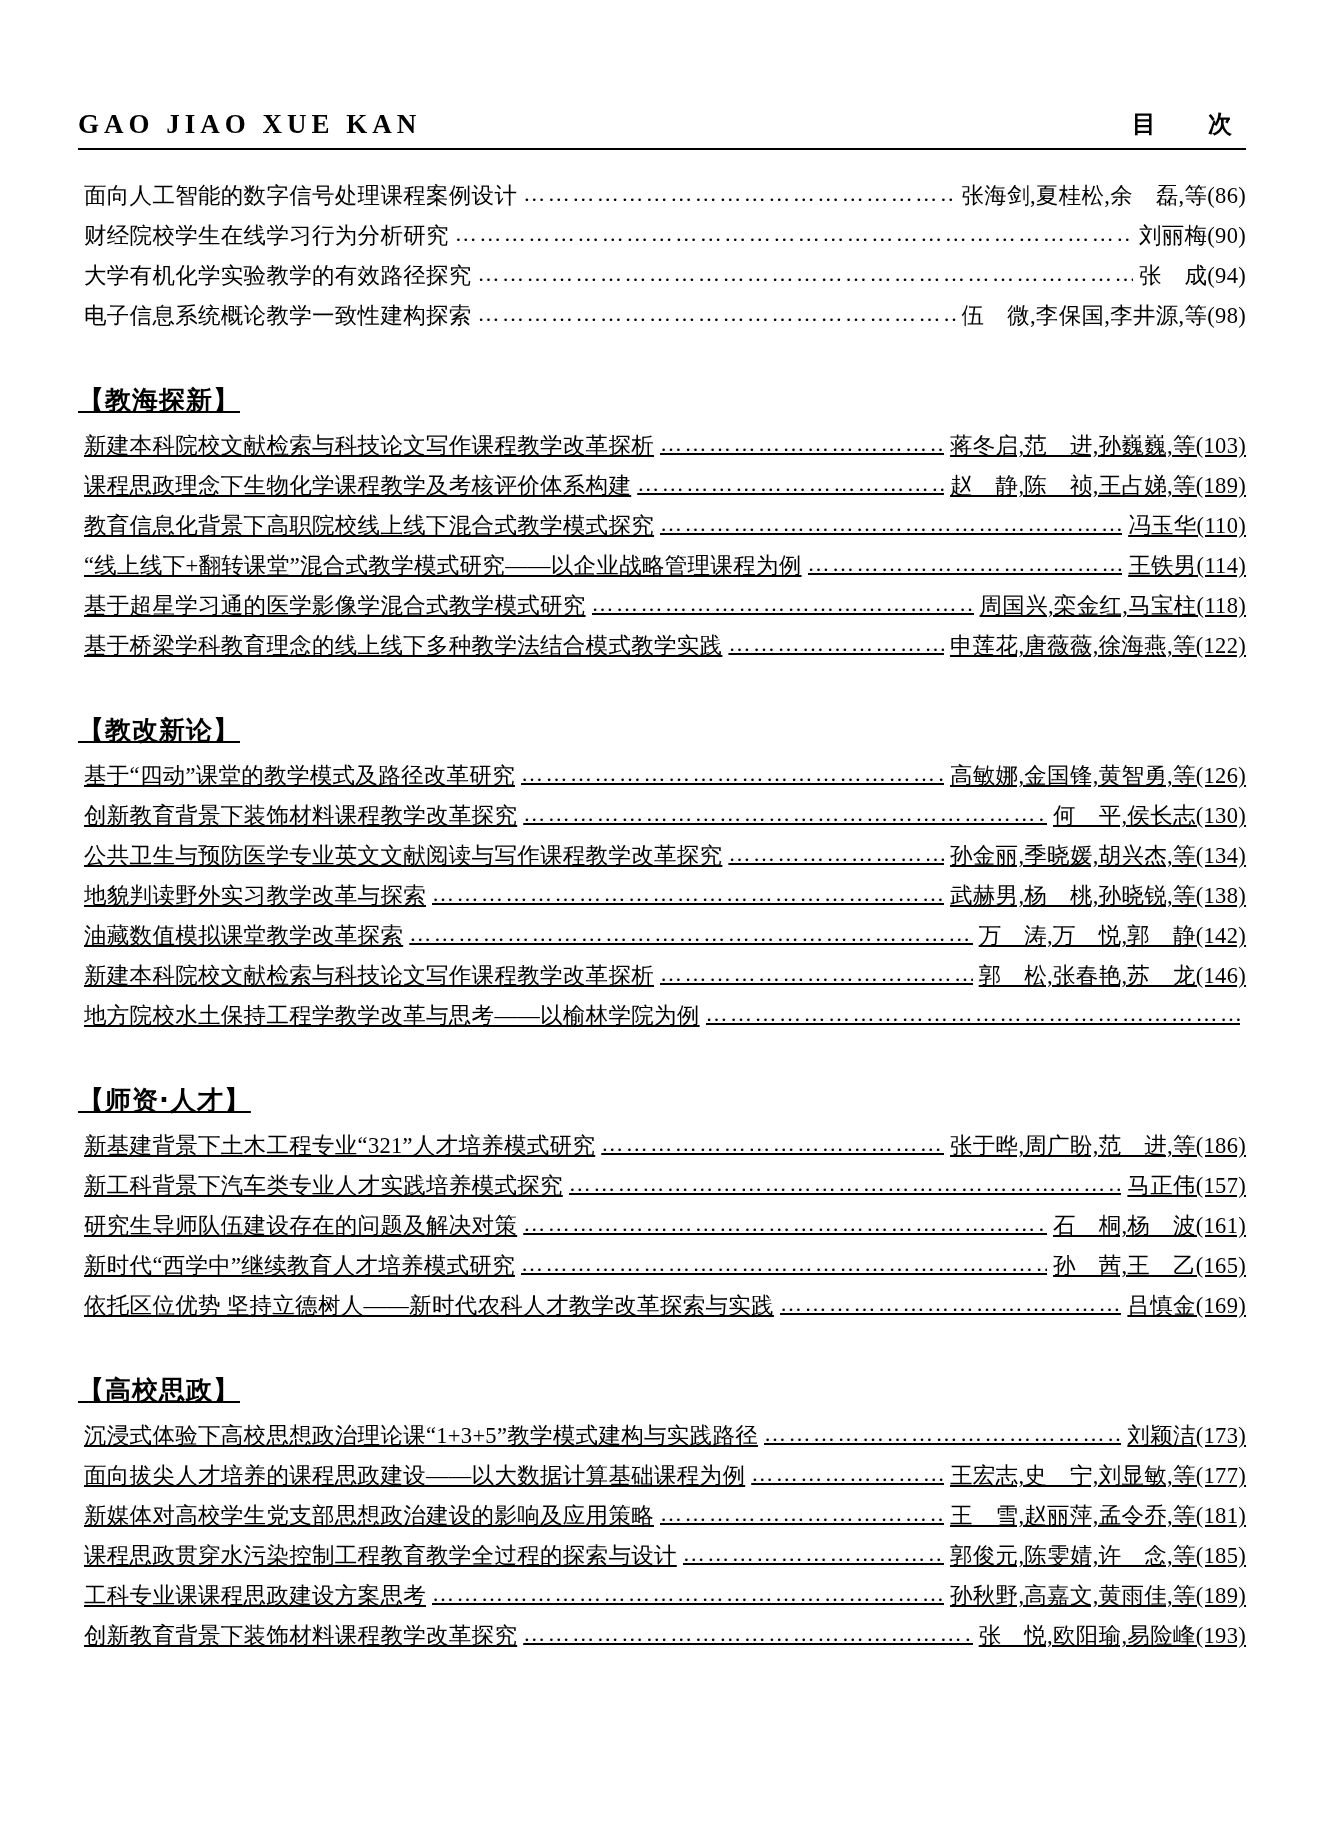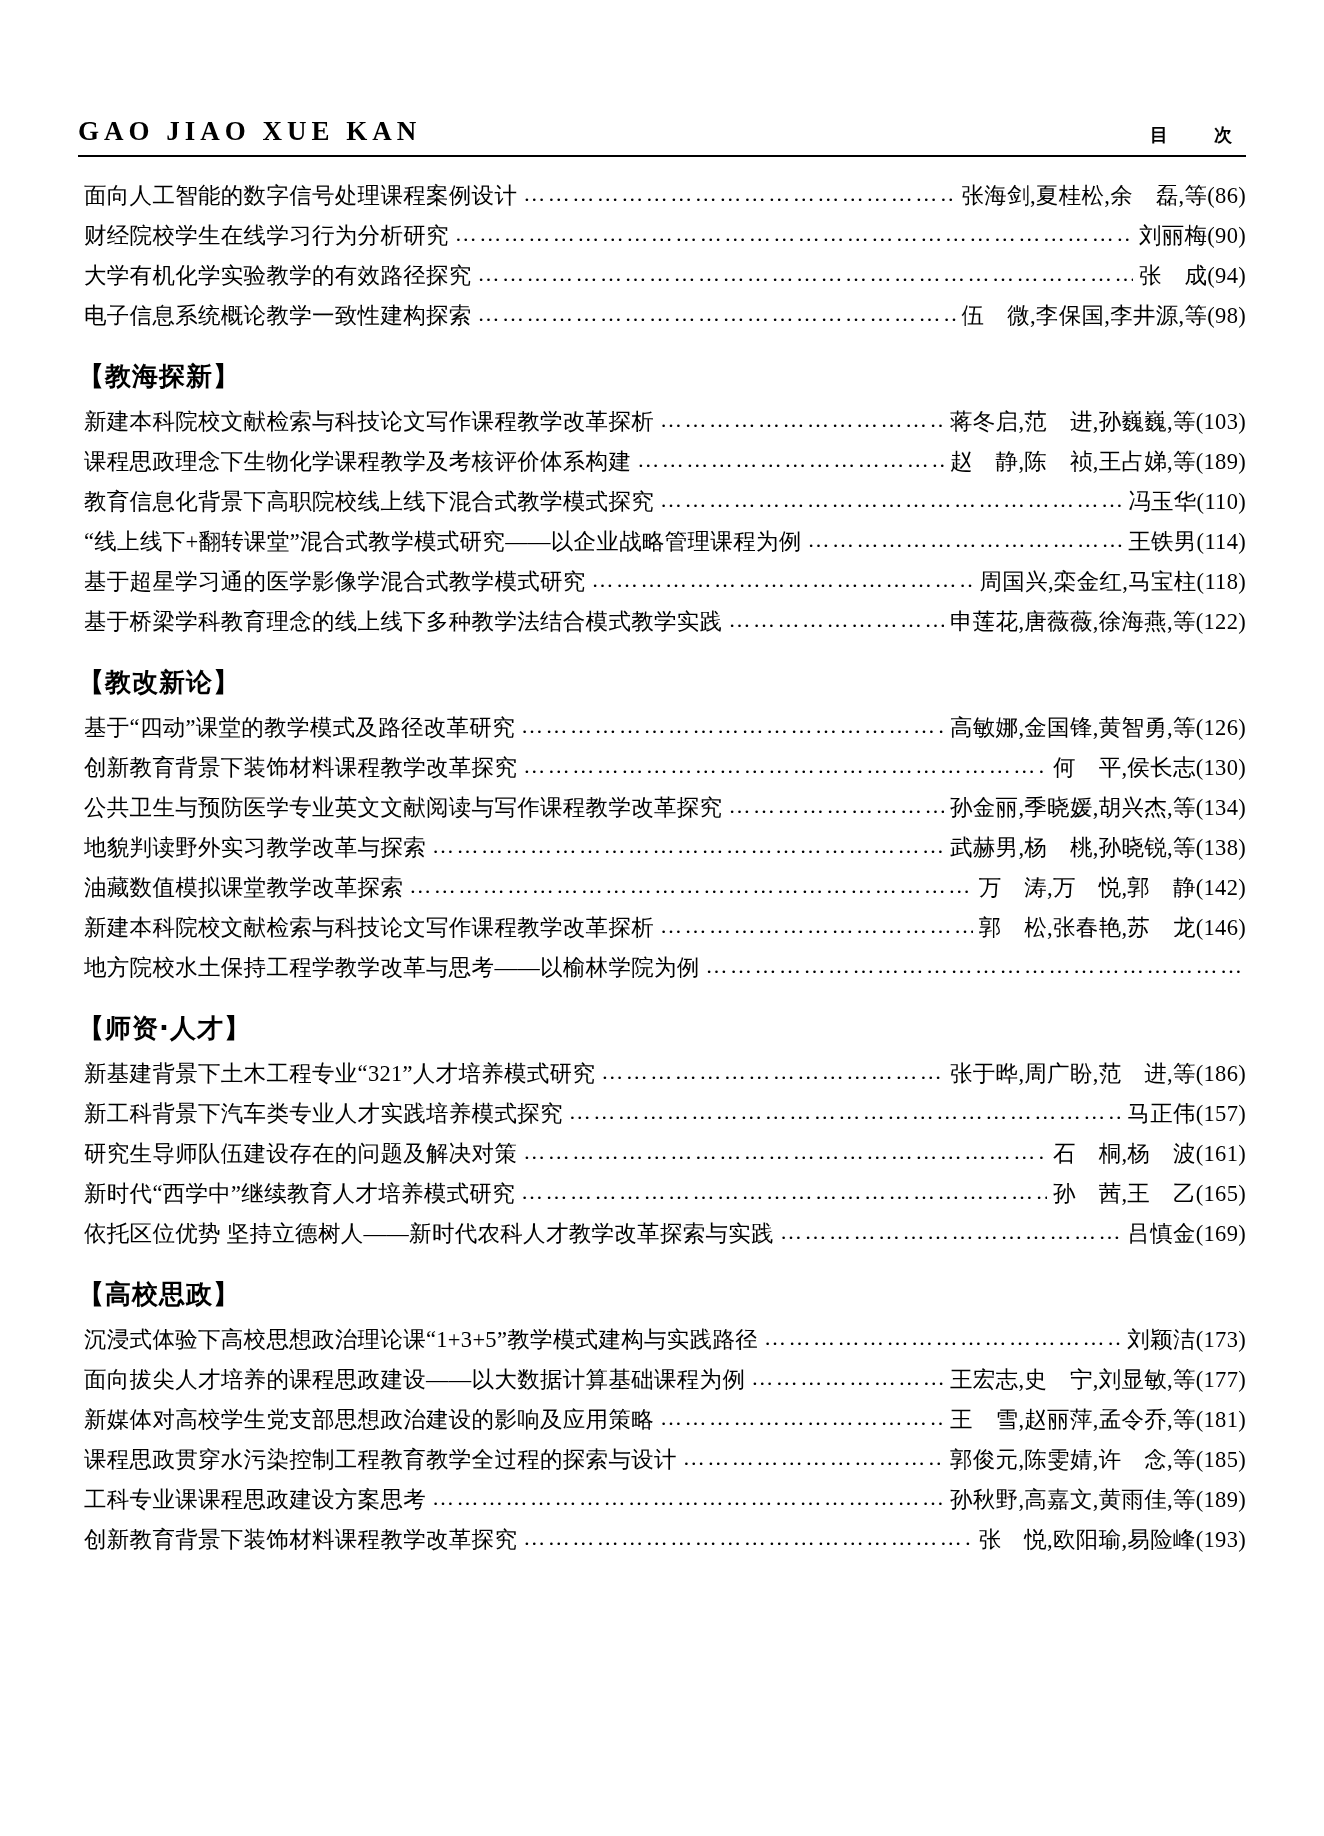--- a/index.html
+++ b/index.html
@@ -18,51 +18,52 @@
     position: absolute;
     left: 0; top: 0;
     width: 1324px;
     height: 1836px;
     box-sizing: border-box;
     padding: 0;
   }
   .header {
     position: absolute;
     left: 78px;
-    top: 116px;
+    top: 108px;
     width: 1168px;
     display: flex;
     align-items: flex-end;
     justify-content: space-between;
     border-bottom: 2px solid #000;
     padding-bottom: 8px;
   }
   .header-left {
     font-family: "Liberation Serif", "DejaVu Serif", serif;
     font-weight: bold;
     font-size: 27px;
     letter-spacing: 5px;
   }
   .header-right {
     font-family: "DejaVu Sans", sans-serif;
     font-weight: bold;
-    font-size: 18px;
+    font-size: 24px;
     letter-spacing: 14px;
   }
   .content {
     position: absolute;
     left: 78px;
     top: 168px;
     width: 1168px;
   }
   .section {
     margin-top: 8px;
   }
   .section + .section {
-    margin-top: 23px;
+    margin-top: 47px;
+    text-decoration: underline;
   }
   .section-title {
     font-family: "DejaVu Sans", sans-serif;
     font-weight: bold;
     font-size: 26px;
     margin: 22px 0 8px 0;
     letter-spacing: 1px;
   }
   .entry {
     display: flex;

